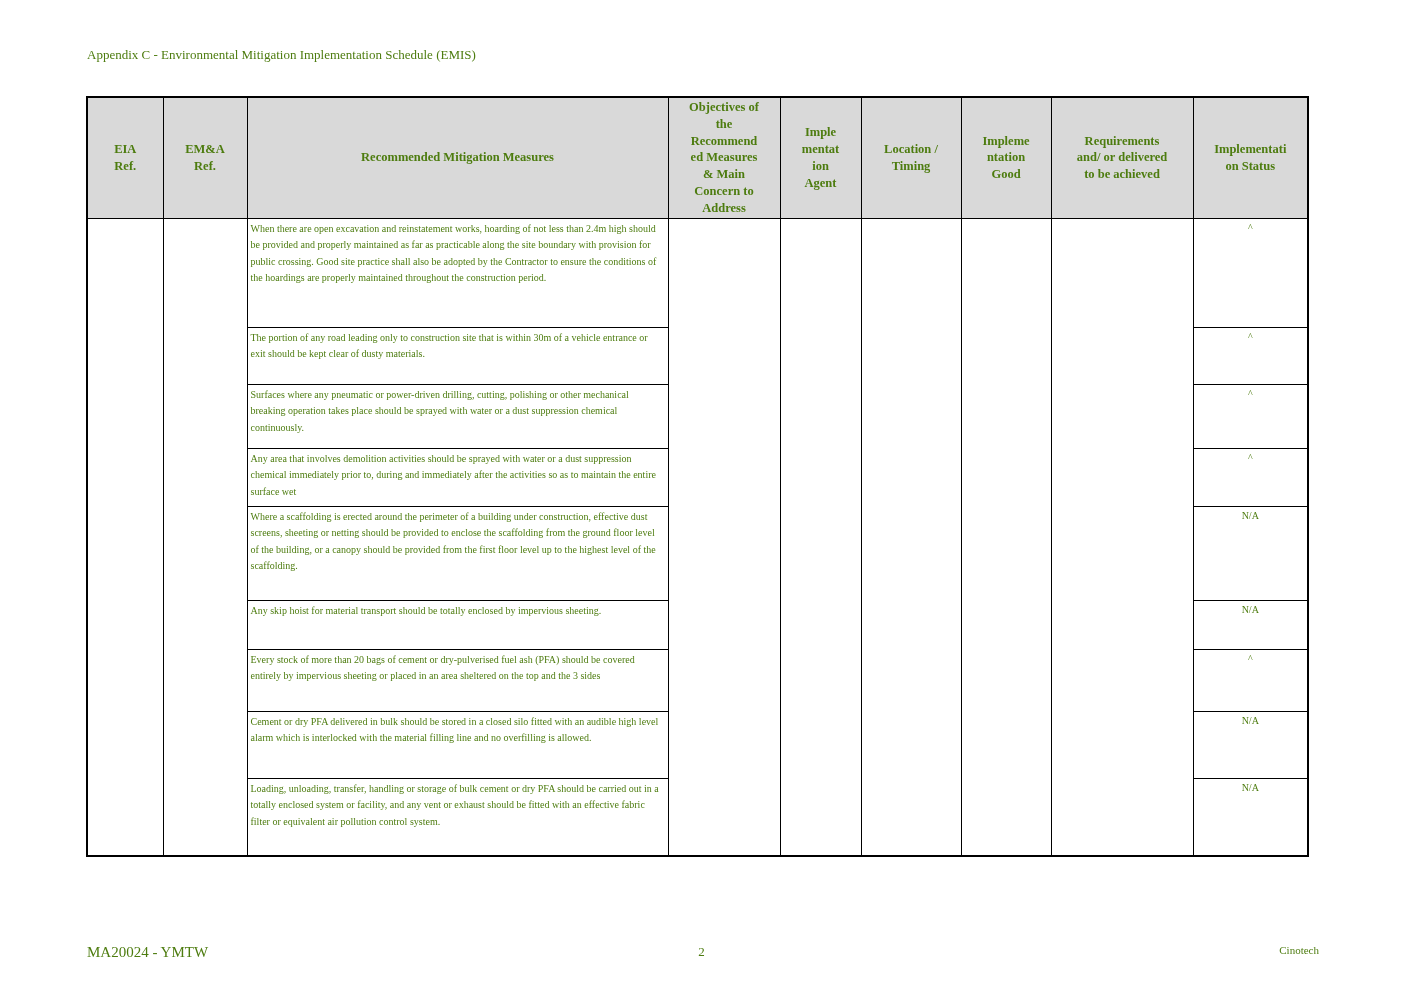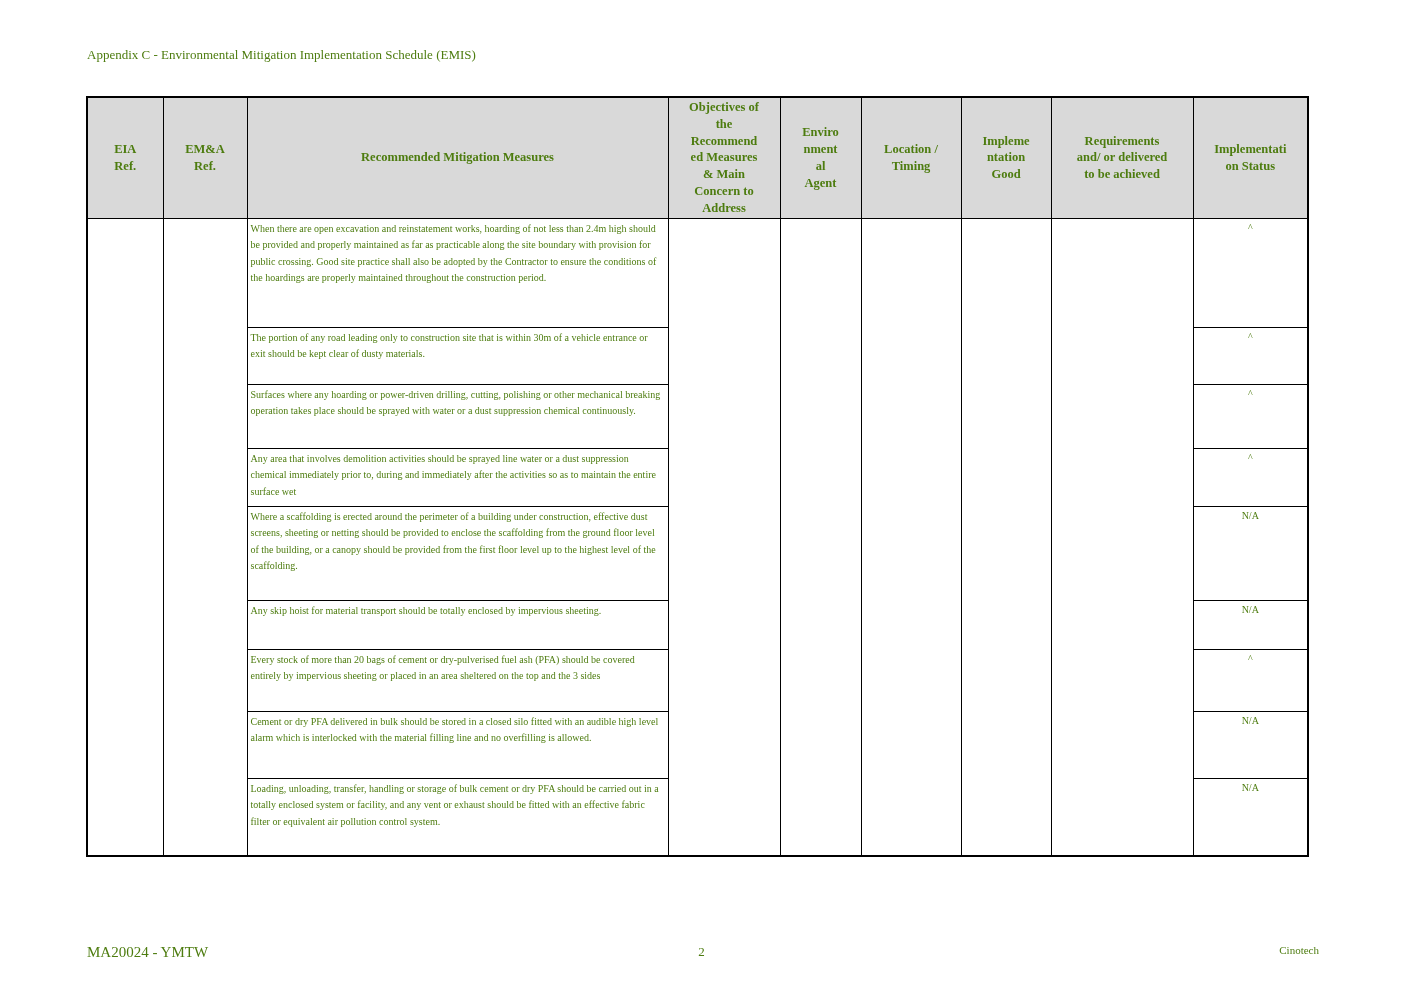--- a/index.html
+++ b/index.html
@@ -94,21 +94,21 @@
       <col style="width:90px">
       <col style="width:142px">
       <col style="width:115px">
     </colgroup>
     <thead>
       <tr style="height:84px;">
         <th>EIA Ref.</th>
         <th>EM&amp;A Ref.</th>
         <th>Recommended Mitigation Measures</th>
         <th>Objectives of the Recommended Measures &amp; Main Concern to Address</th>
-        <th>Environmental Agent</th>
+        <th>Implementation Agent</th>
         <th>Location / Timing</th>
         <th>Implementation Good</th>
         <th>Requirements and/ or delivered to be achieved</th>
         <th>Implementation Status</th>
       </tr>
     </thead>
     <tbody>
       <tr style="height:109px;">
         <td class="empty-col-cell" rowspan="9"></td>
         <td class="empty-col-cell" rowspan="9"></td>
@@ -118,25 +118,25 @@
         <td class="empty-col-cell" rowspan="9"></td>
         <td class="empty-col-cell" rowspan="9"></td>
         <td class="empty-col-cell" rowspan="9"></td>
         <td class="status-cell">^</td>
       </tr>
       <tr style="height:57px;">
         <td class="measure-cell">The portion of any road leading only to construction site that is within 30m of a vehicle entrance or exit should be kept clear of dusty materials.</td>
         <td class="status-cell">^</td>
       </tr>
       <tr style="height:64px;">
-        <td class="measure-cell">Surfaces where any hoarding or power-driven drilling, cutting, polishing or other mechanical breaking operation takes place should be sprayed with water or a dust suppression chemical continuously.</td>
+        <td class="measure-cell">Surfaces where any pneumatic or power-driven drilling, cutting, polishing or other mechanical breaking operation takes place should be sprayed with water or a dust suppression chemical continuously.</td>
         <td class="status-cell">^</td>
       </tr>
       <tr style="height:58px;">
-        <td class="measure-cell">Any area that involves demolition activities should be sprayed line water or a dust suppression chemical immediately prior to, during and immediately after the activities so as to maintain the entire surface wet</td>
+        <td class="measure-cell">Any area that involves demolition activities should be sprayed with water or a dust suppression chemical immediately prior to, during and immediately after the activities so as to maintain the entire surface wet</td>
         <td class="status-cell">^</td>
       </tr>
       <tr style="height:94px;">
         <td class="measure-cell">Where a scaffolding is erected around the perimeter of a building under construction, effective dust screens, sheeting or netting should be provided to enclose the scaffolding from the ground floor level of the building, or a canopy should be provided from the first floor level up to the highest level of the scaffolding.</td>
         <td class="status-cell">N/A</td>
       </tr>
       <tr style="height:49px;">
         <td class="measure-cell">Any skip hoist for material transport should be totally enclosed by impervious sheeting.</td>
         <td class="status-cell">N/A</td>
       </tr>

